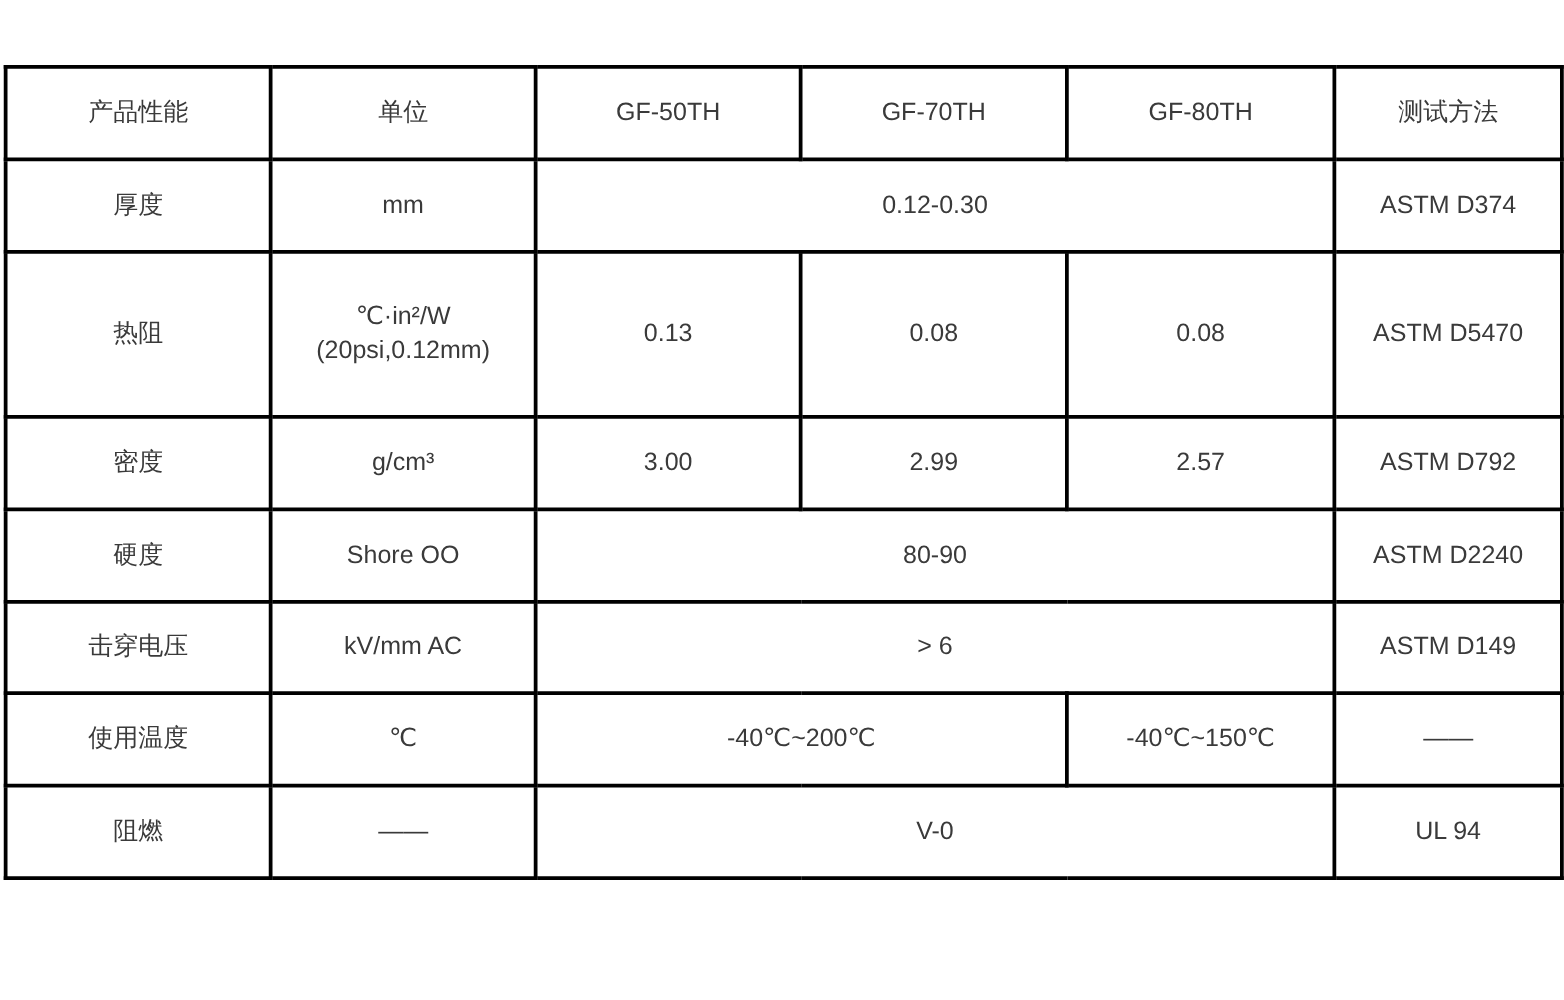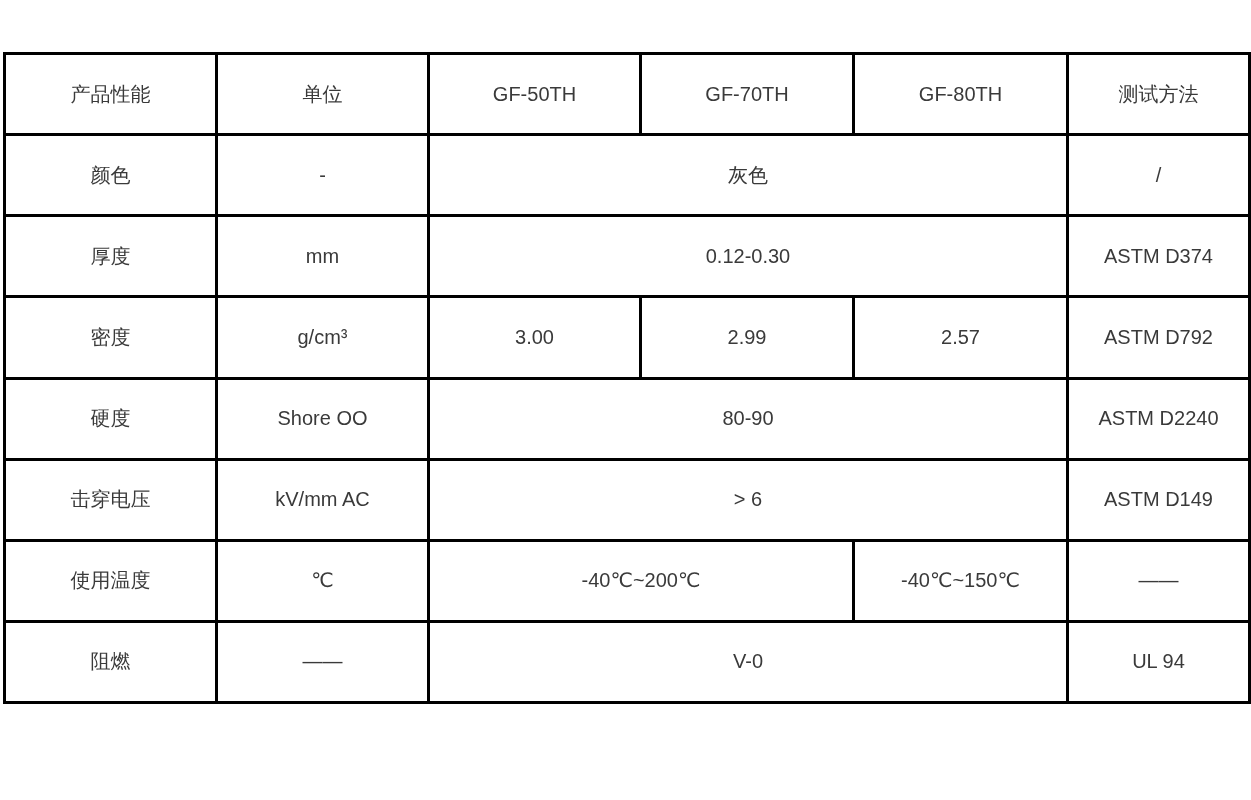--- a/index.html
+++ b/index.html
@@ -50,30 +50,33 @@
   <tbody>
     <tr>
       <td>产品性能</td>
       <td>单位</td>
       <td>GF-50TH</td>
       <td>GF-70TH</td>
       <td>GF-80TH</td>
       <td>测试方法</td>
     </tr>
     <tr>
-      <td>颜色</td>
-      <td>-</td>
-      <td colspan="3">灰色</td>
-      <td>/</td>
-    </tr>
-    <tr>
       <td>厚度</td>
       <td>mm</td>
       <td colspan="3">0.12-0.30</td>
       <td>ASTM D374</td>
+    </tr>
+    <tr>
+      <td>热阻</td>
+      <td>℃·in²/W
+(20psi,0.12mm)</td>
+      <td>0.13</td>
+      <td>0.08</td>
+      <td>0.08</td>
+      <td>ASTM D5470</td>
     </tr>
     <tr>
       <td>密度</td>
       <td>g/cm³</td>
       <td>3.00</td>
       <td>2.99</td>
       <td>2.57</td>
       <td>ASTM D792</td>
     </tr>
     <tr>

